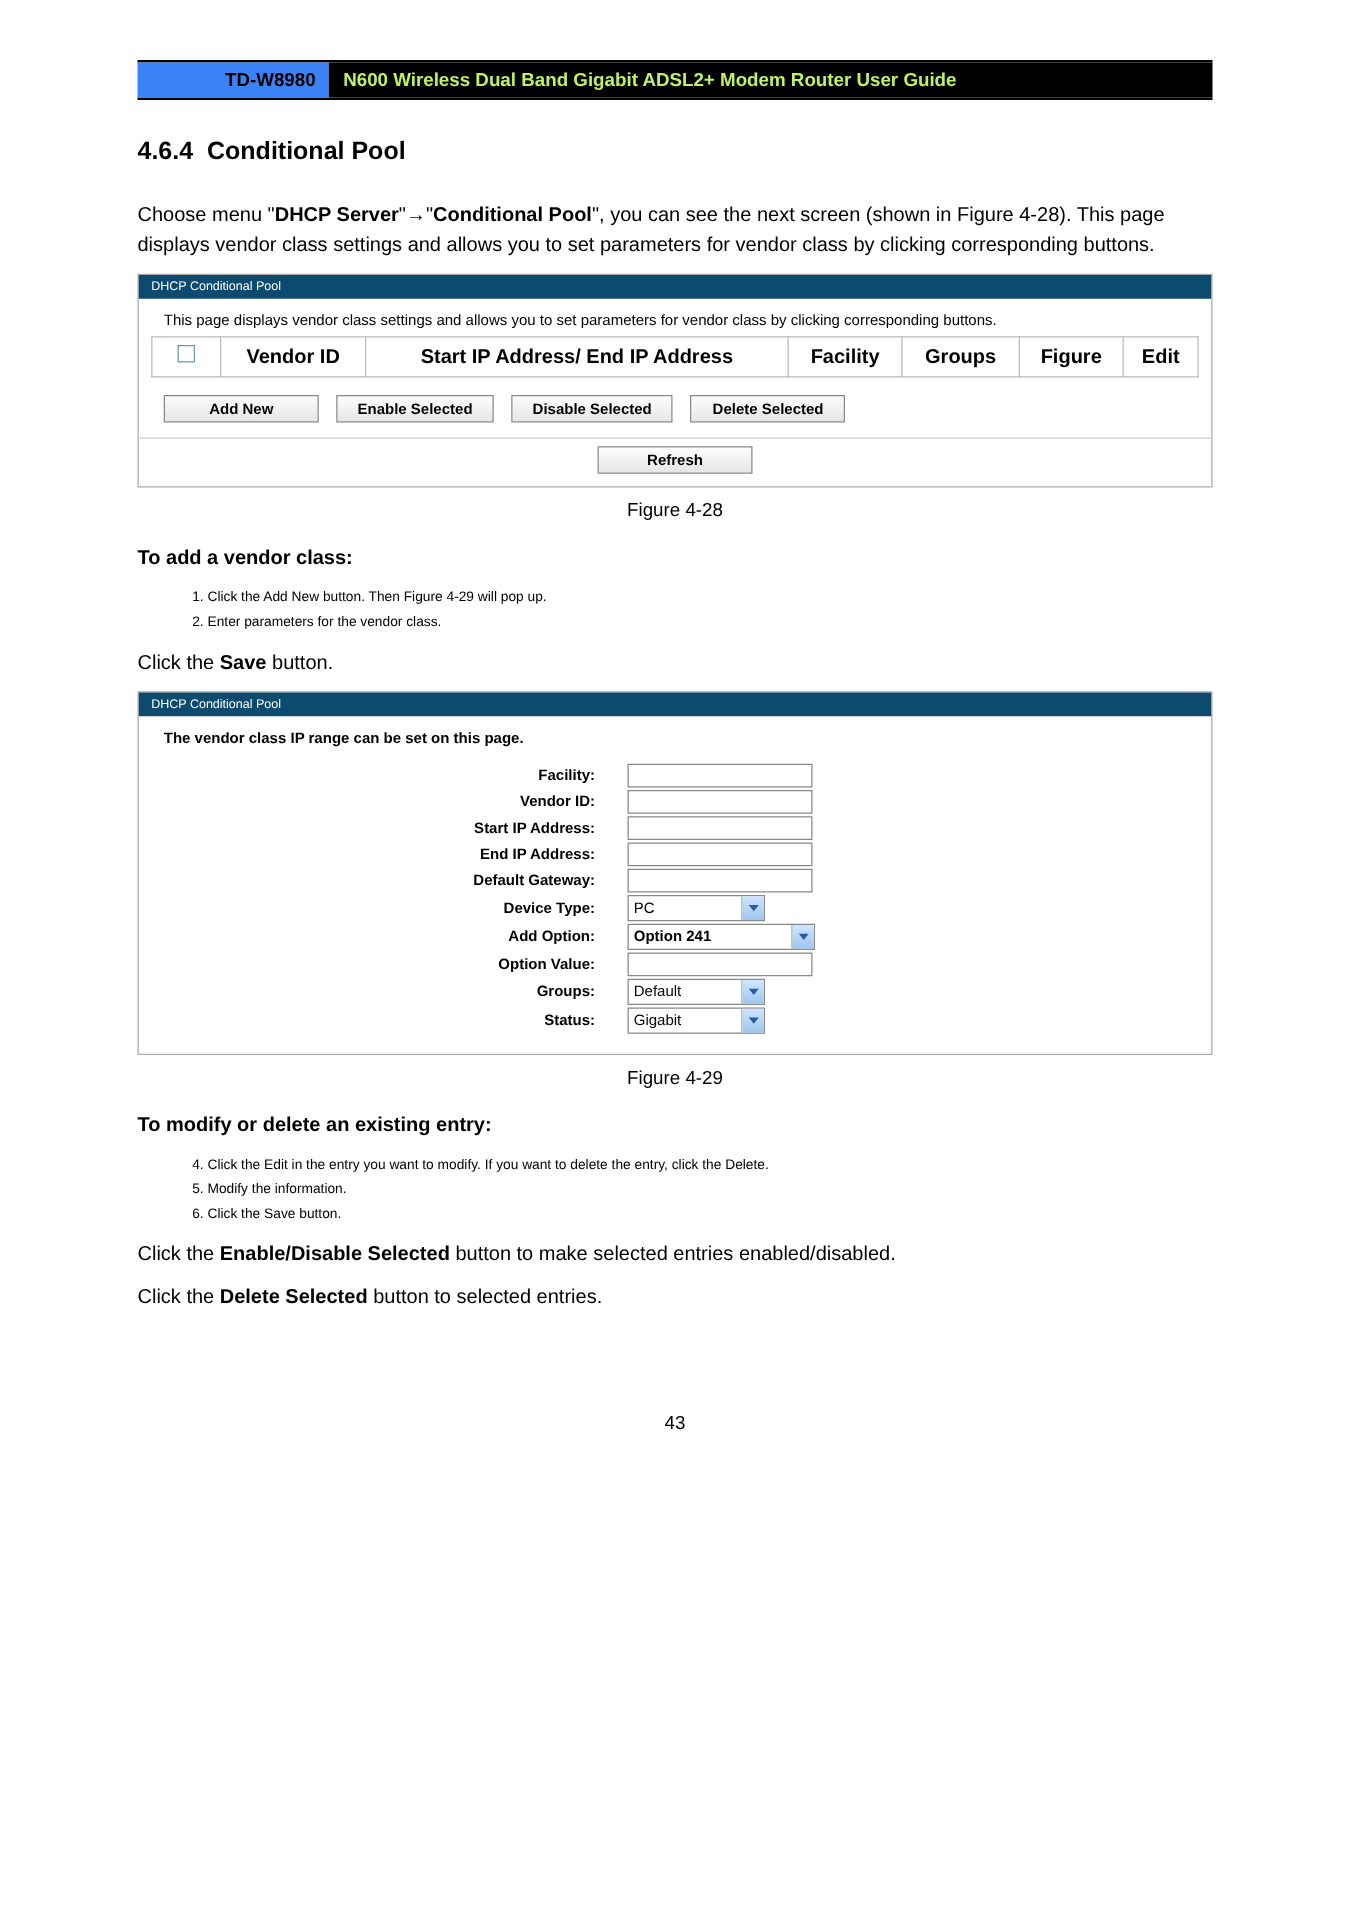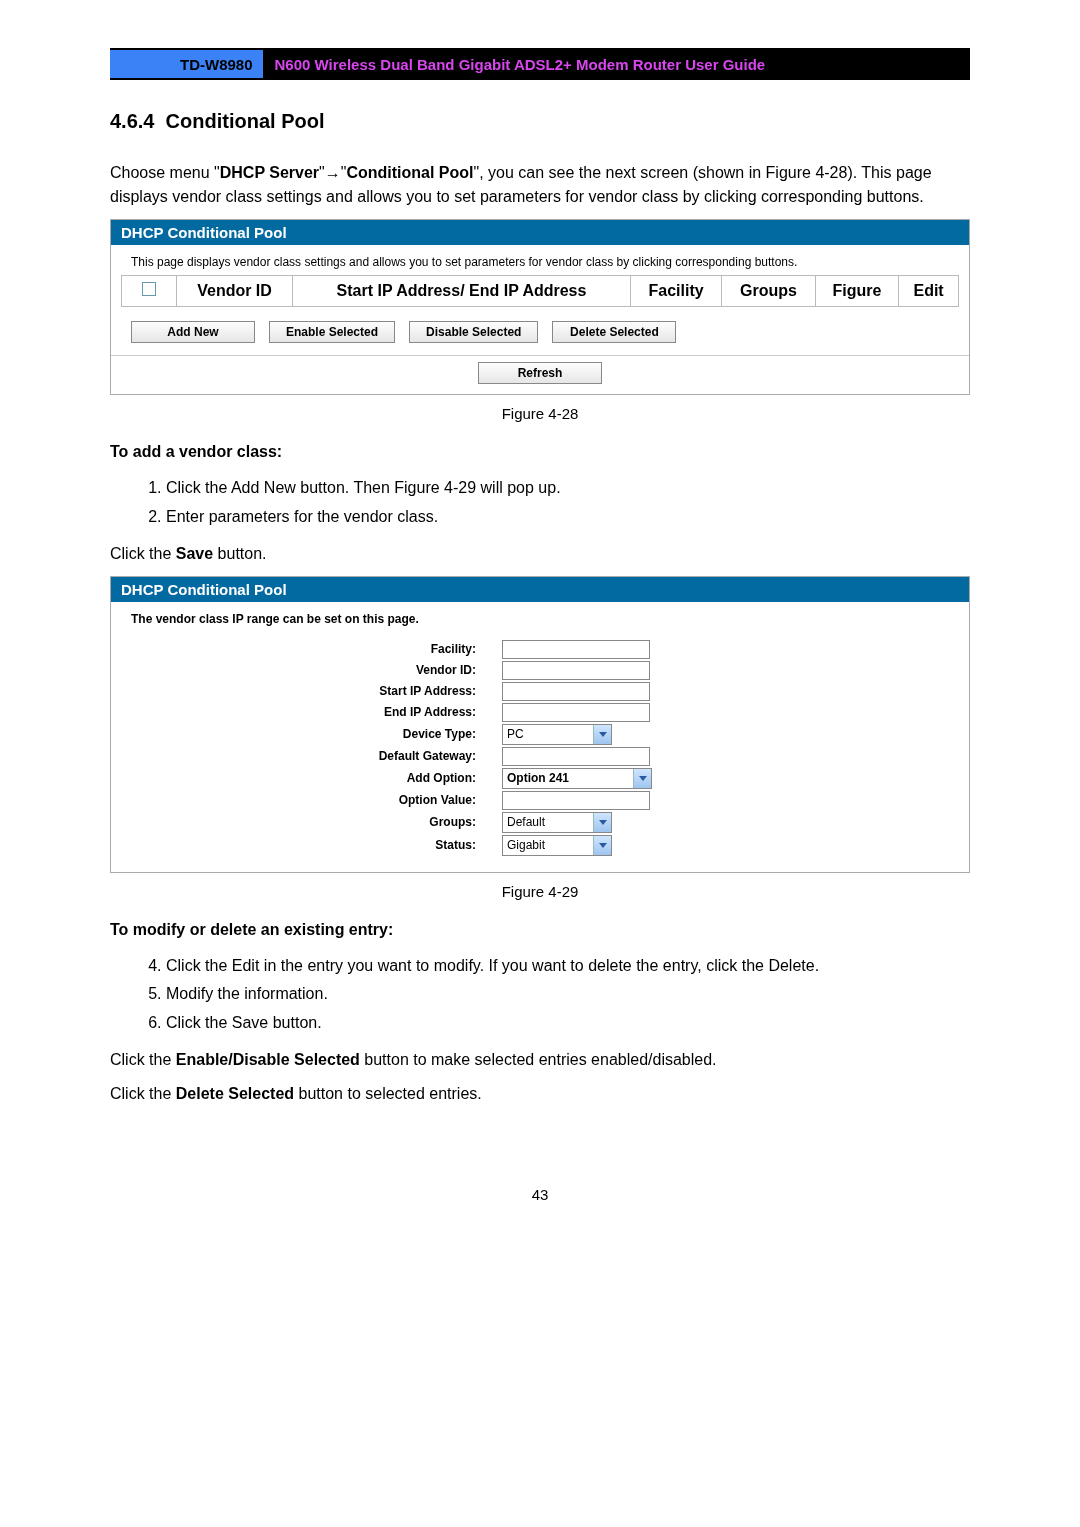--- a/index.html
+++ b/index.html
@@ -27,21 +27,21 @@
     color: #000;
     font-weight: bold;
     font-size: 15px;
     display: flex;
     align-items: center;
     padding: 0 10px 0 70px;
     white-space: nowrap;
   }
   .header-right {
     background: #000;
-    color: #d946ef;
+    color: #bef264;
     font-weight: bold;
     font-size: 15px;
     flex: 1;
     display: flex;
     align-items: center;
     padding: 0 12px;
   }
   h2.section {
     font-family: Arial, Helvetica, sans-serif;
     font-size: 20px;
@@ -54,38 +54,38 @@
     margin: 10px 0;
   }
   p.body .bold { font-weight: bold; }
   .arrow { font-family: 'Segoe UI Symbol', Arial, sans-serif; }
   .fig-caption {
     text-align: center;
     font-size: 15px;
     margin: 10px 0 18px 0;
   }
   ol.steps {
-    font-size: 16px;
+    font-size: 11px;
     line-height: 1.8;
     margin: 8px 0 8px 0;
     padding-left: 56px;
   }
 
   
   .figbox {
     border: 1px solid #aaa;
     margin: 6px 0 4px 0;
     font-size: 12px;
   }
   .figbox .titlebar {
-    background: #0369a1;
+    background: #0c4a6e;
     color: #fff;
-    font-weight: bold;
+    font-weight: normal;
     padding: 4px 10px;
-    font-size: 15px;
+    font-size: 10px;
   }
   .desc-row {
     padding: 10px 20px 6px 20px;
     font-size: 12px;
     color: #000;
   }
   table.pool {
     width: calc(100% - 20px);
     margin: 0 10px 10px 10px;
     border-collapse: collapse;
@@ -272,35 +272,35 @@
       </div>
       <div class="form-row">
         <div class="lbl">Start IP Address:</div>
         <div class="ctl"><input type="text" style=""></div>
       </div>
       <div class="form-row">
         <div class="lbl">End IP Address:</div>
         <div class="ctl"><input type="text" style=""></div>
       </div>
       <div class="form-row">
+        <div class="lbl">Default Gateway:</div>
+        <div class="ctl"><input type="text" style=""></div>
+      </div>
+      <div class="form-row">
         <div class="lbl">Device Type:</div>
         <div class="ctl">
           <div class="sel w1">
             <div class="seltext">PC</div>
             <div class="selbtn">
                 <div class="chev"></div>
               </div>
           </div>
         </div>
       </div>
       <div class="form-row">
-        <div class="lbl">Default Gateway:</div>
-        <div class="ctl"><input type="text" style=""></div>
-      </div>
-      <div class="form-row">
         <div class="lbl">Add Option:</div>
         <div class="ctl">
           <div class="sel w2">
             <div class="seltext">Option 241</div>
             <div class="selbtn">
                 <div class="chev"></div>
               </div>
           </div>
         </div>
       </div>

